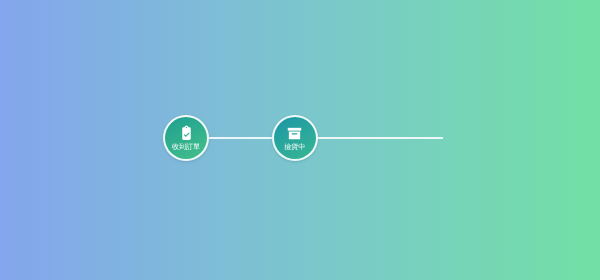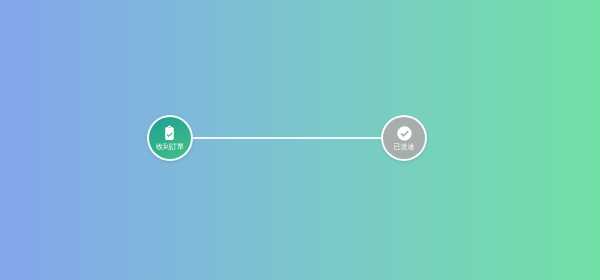--- a/index.html
+++ b/index.html
@@ -17,27 +17,27 @@
     position: relative;
     width: 600px;
     height: 280px;
     background: linear-gradient(90deg, #84a5ed 0%, #7bc6cd 50%, #72e0a5 100%);
     overflow: hidden;
   }
 
   
   #stepper {
     position: absolute;
-    left: 147px;
+    left: 163px;
     top: 115px;
     width: 280px;
     height: 46px;
     display: flex;
     align-items: center;
-    justify-content: flex-end;
+    justify-content: center;
   }
 
   .step {
     position: relative;
     width: 46px;
     height: 46px;
     flex: 0 0 46px;
     border-radius: 50%;
     box-sizing: border-box;
     border: 2px solid rgba(255,255,255,0.92);
@@ -105,29 +105,30 @@
       <span class="step-icon">
         <svg viewBox="0 0 24 24" aria-hidden="true">
           <path d="M16 3h-1.2a2.9 2.9 0 0 0-5.6 0H8a2 2 0 0 0-2 2v14a2 2 0 0 0 2 2h8a2 2 0 0 0 2-2V5a2 2 0 0 0-2-2zm-4-.7c.6 0 1.1.45 1.1 1.05S12.6 4.4 12 4.4s-1.1-.45-1.1-1.05S11.4 2.3 12 2.3zM11 17.1l-3-3 1.2-1.2 1.8 1.8 4.2-4.2 1.2 1.2-5.4 5.4z"></path>
         </svg>
       </span>
       <span class="step-label">收到訂單</span>
     </div>
 
     <div class="connector"></div>
 
+    <div class="step done-2">
+      <span class="step-icon">
+        <svg viewBox="0 0 24 24" aria-hidden="true">
+          <path d="M2.5 4h19v4h-19z"></path>
+          <path d="M4 9.2h16V20H4V9.2zm4.2 2.4v1.7h7.6v-1.7H8.2z"></path>
+        </svg>
+      </span>
+      <span class="step-label">撿貨中</span>
+    </div>
 
     <div class="connector"></div>
 
 
     <div class="connector"></div>
 
-    <div class="step pending">
-      <span class="step-icon">
-        <svg viewBox="0 0 24 24" aria-hidden="true">
-          <path d="M12 1.8A10.2 10.2 0 1 0 22.2 12 10.2 10.2 0 0 0 12 1.8zm-1.4 15-4.2-4.2 1.6-1.6 2.6 2.6 5.8-5.8 1.6 1.6-7.4 7.4z"></path>
-        </svg>
-      </span>
-      <span class="step-label">已送達</span>
-    </div>
 
   </div>
 </div>
 
 </body></html>

